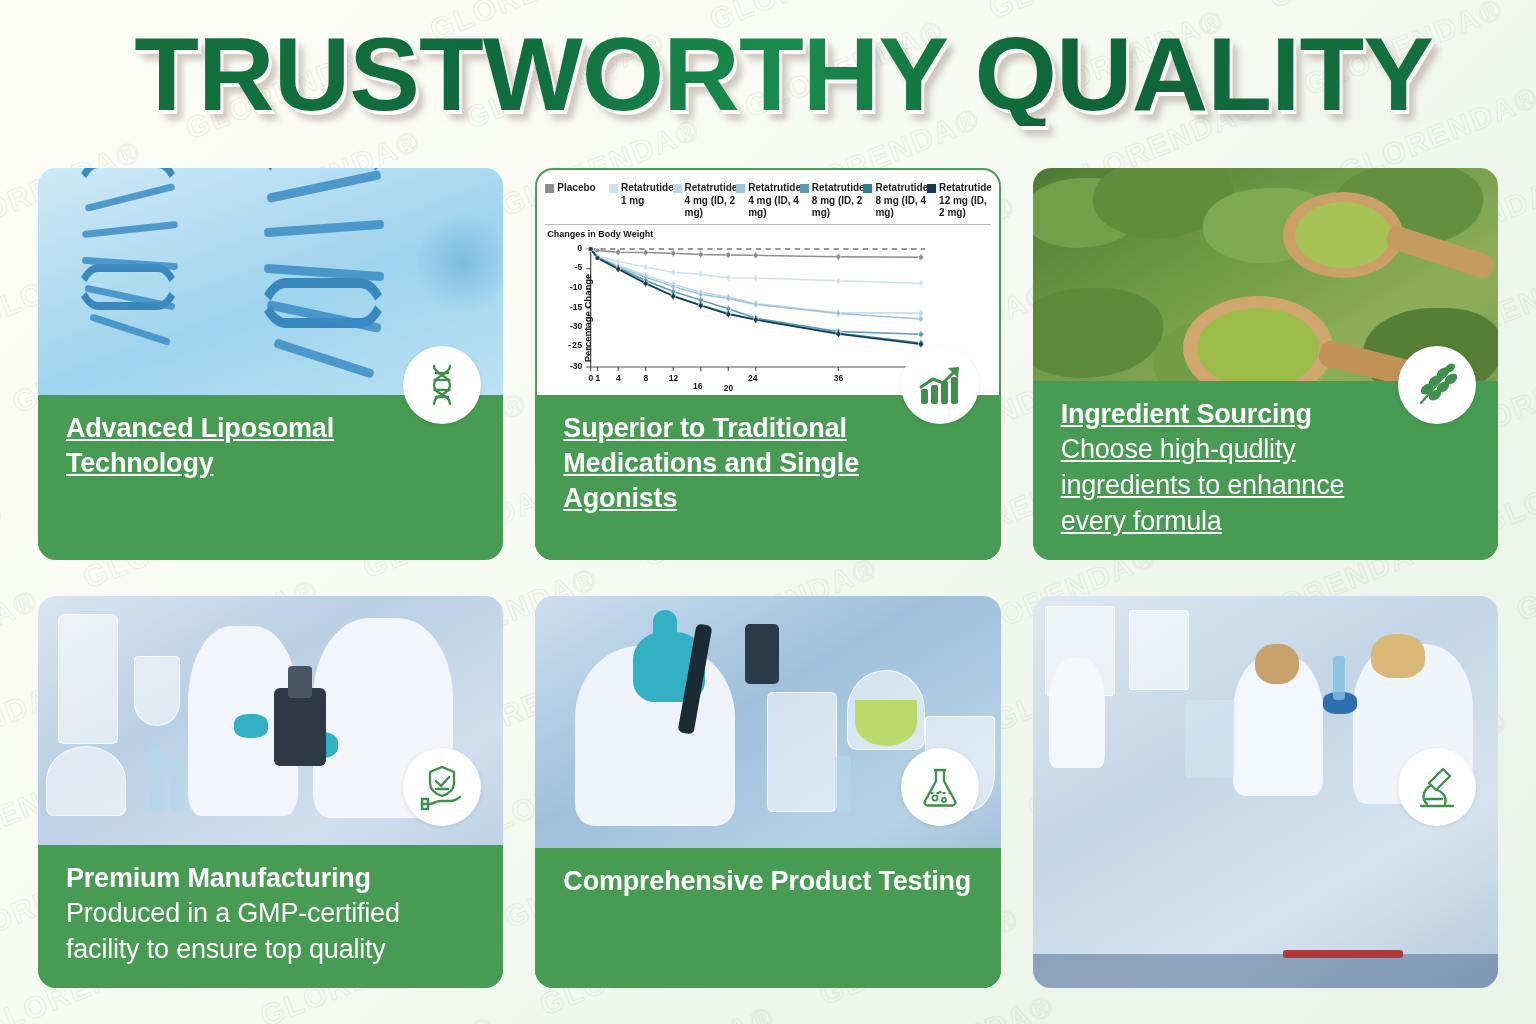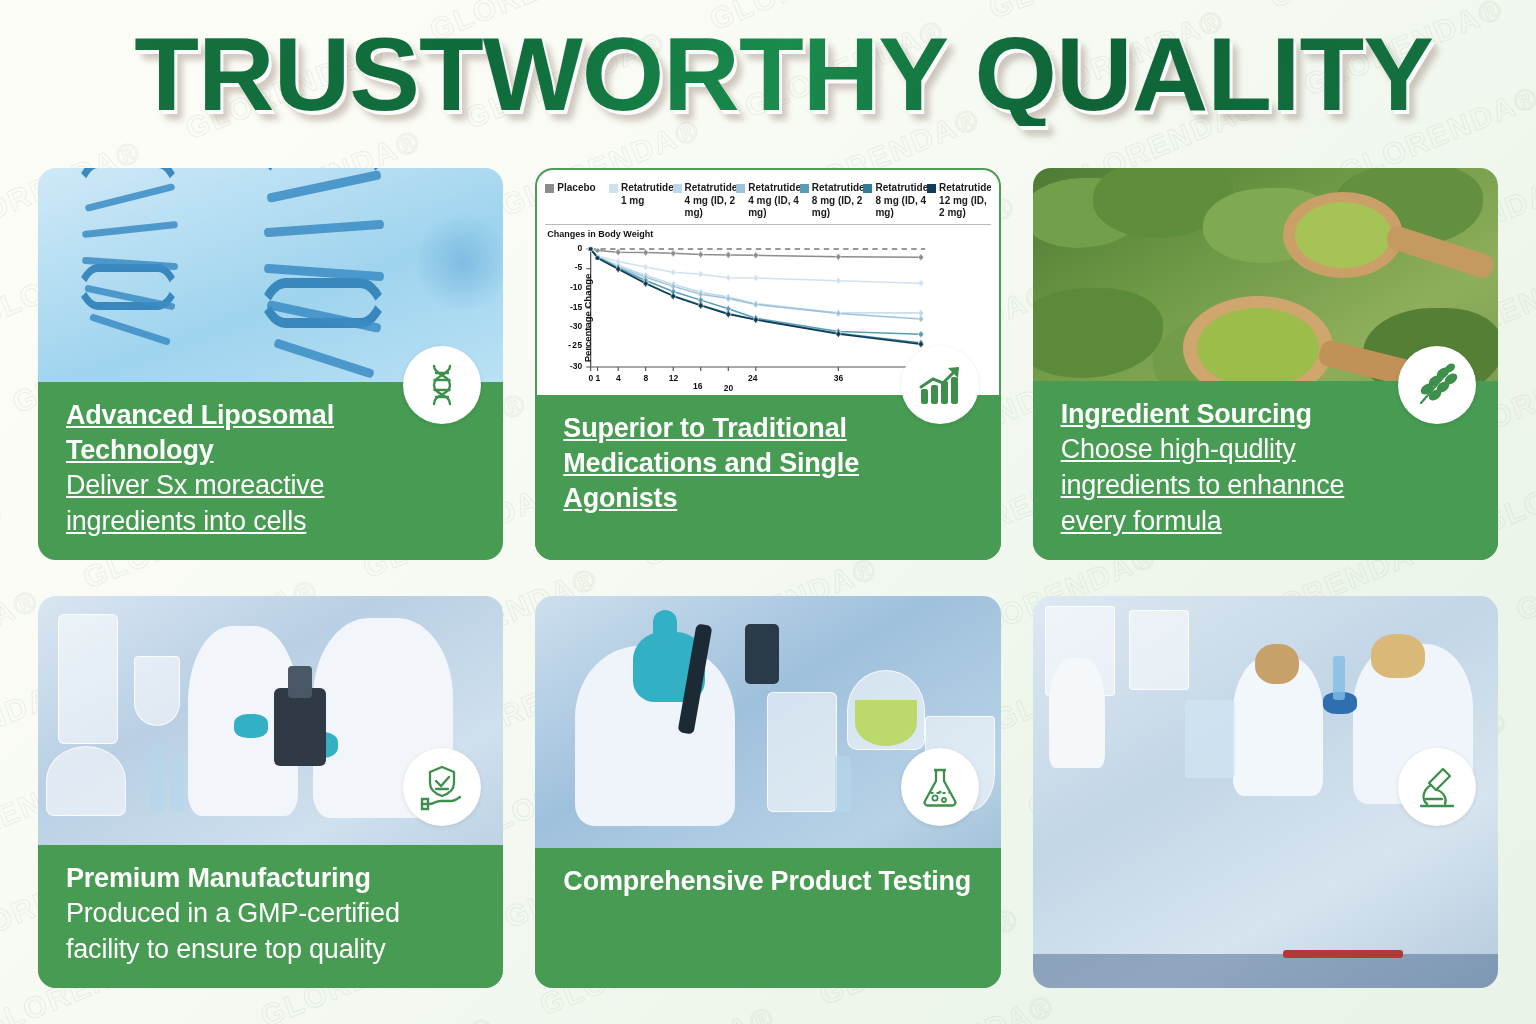--- a/index.html
+++ b/index.html
@@ -296,22 +296,20 @@
         <g fill="none" stroke="#3f8f4c" stroke-width="2.4" stroke-linecap="round">
           <path d="M16 5c0 9 16 9 16 19S16 33 16 43"></path>
           <path d="M32 5c0 9-16 9-16 19s16 9 16 19"></path>
           <path d="M18 12h12M16.5 19h15M16.5 29h15M18 36h12"></path>
         </g>
       </svg>
     </div>
     <div class="caption">
       <div class="cap-title">Advanced Liposomal
 Technology</div>
-      <div class="cap-body">Deliver Sx moreactive
-ingredients into cells</div>
     </div>
   </div>
 
   <div class="card row-1">
     <div class="photo ph-chart">
       <div class="chart-box">
         <div class="chart-legend" id="chart-legend">
             <div class="leg-item">
               <span class="leg-sw" style="background: rgb(140, 140, 140);"></span>
               <span class="leg-txt">Placebo</span>

